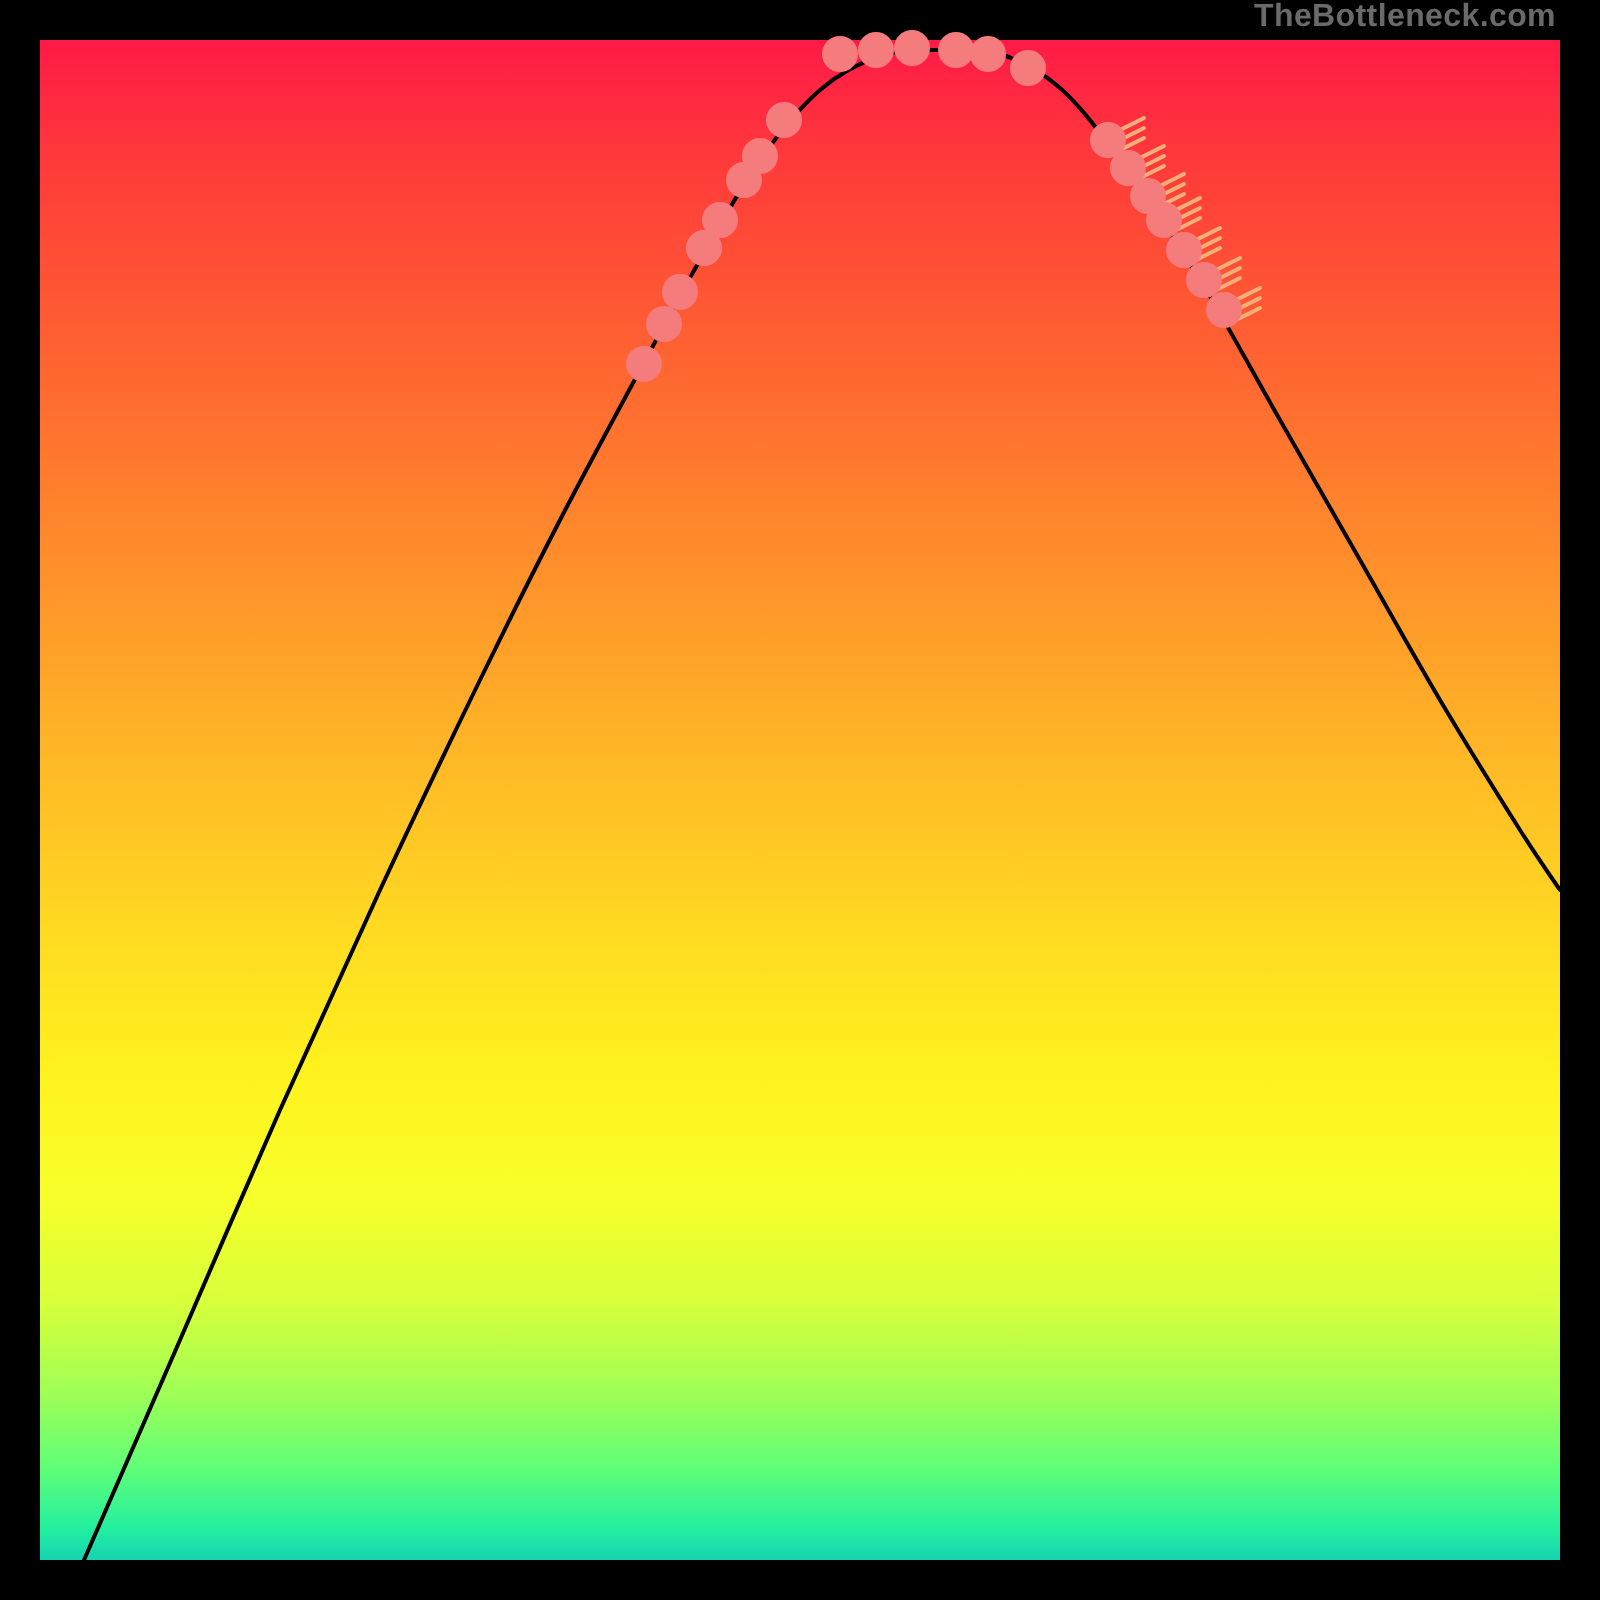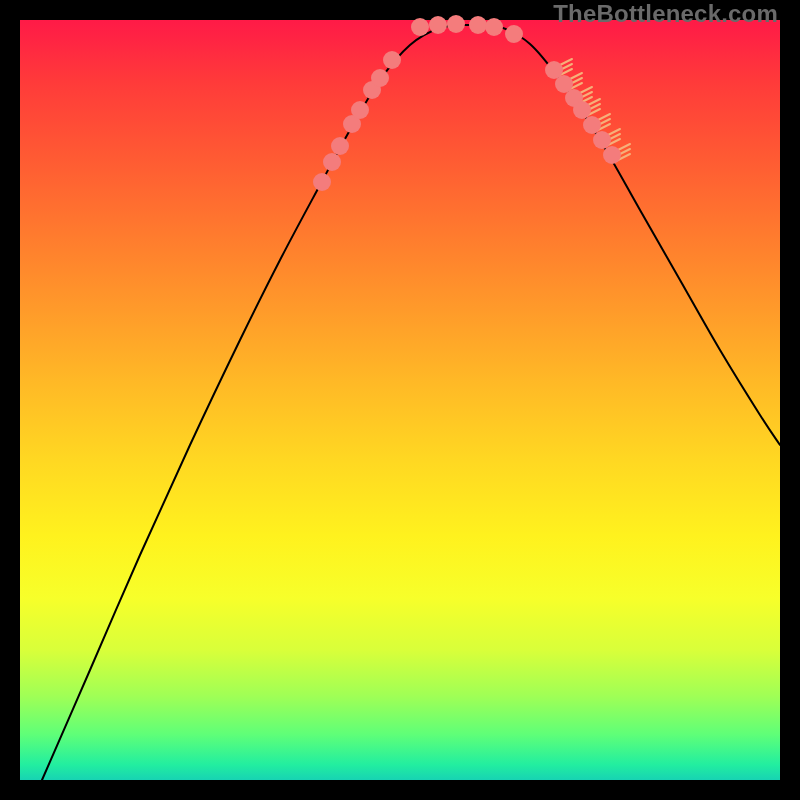--- a/index.html
+++ b/index.html
@@ -38,21 +38,21 @@
       #9fff56 89%,
       #5fff78 94%,
       #22eea0 98%,
       #17d3b3 100%);
   }
   .watermark {
     position: absolute;
     top: 0px;
     right: 22px;
     font-family: Arial, Helvetica, sans-serif;
-    font-size: 24px;
+    font-size: 16px;
     font-weight: 600;
     color: #6a6a6a;
     letter-spacing: 0.2px;
     user-select: none;
   }
   svg.curve {
     position: absolute;
     left: 20px;
     top: 20px;
     width: 760px;

